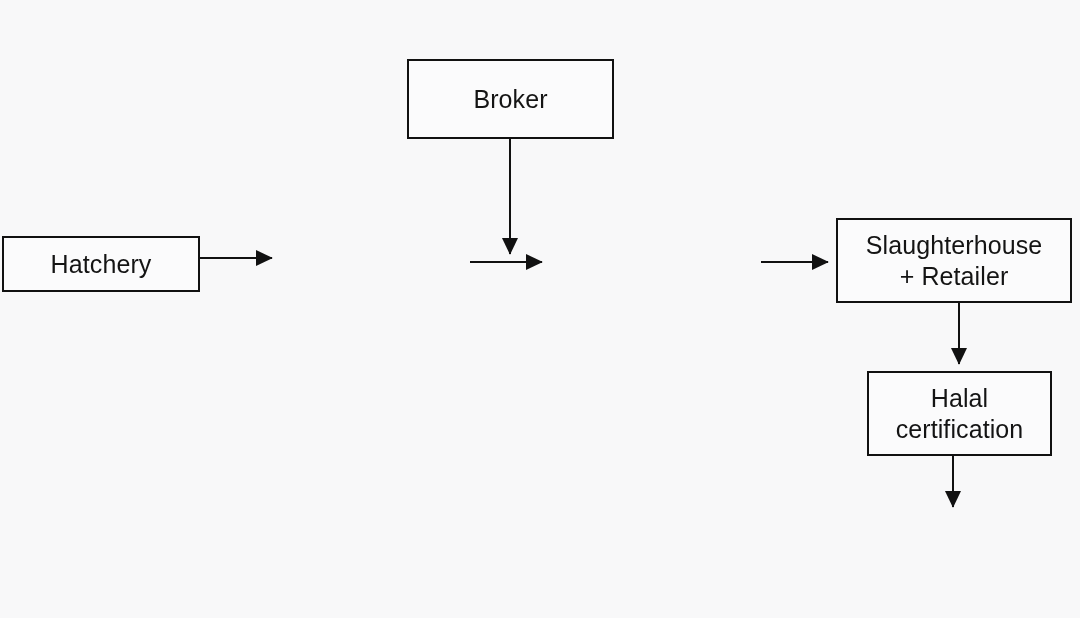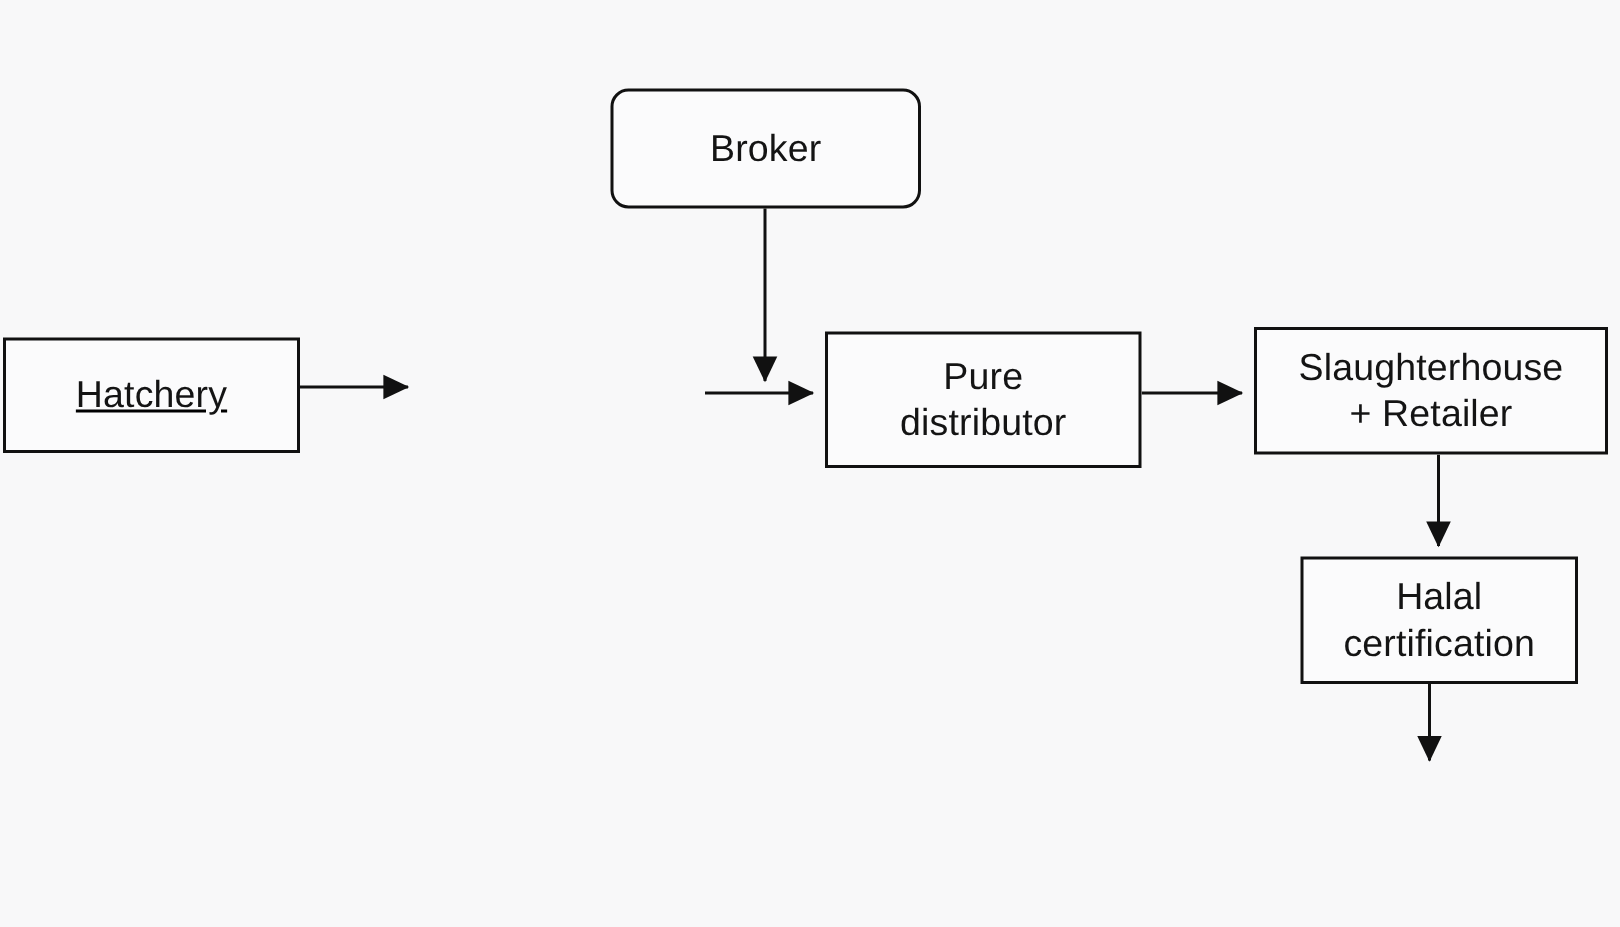--- a/index.html
+++ b/index.html
@@ -73,33 +73,29 @@
 
     <g>
       <line x1="959" y1="303" x2="959" y2="364" stroke="#111111" stroke-width="2" marker-end="url(#arrowhead)"></line>
     </g>
 
     <g>
       <line x1="953" y1="456" x2="953" y2="507" stroke="#111111" stroke-width="2" marker-end="url(#arrowhead)"></line>
     </g>
   </svg>
 
-  <div class="node-box" style="left: 2px; top: 225px; width: 198px; height: 77px; border-color: rgb(17, 17, 17); text-decoration: underline;">
+  <div class="node-box" style="left: 2px; top: 236px; width: 198px; height: 56px; border-color: rgb(17, 17, 17);">
     <span class="node-label" style="color: rgb(20, 20, 20);">Hatchery</span>
   </div>
 
 
-  <div class="node-box" style="left: 407px; top: 59px; width: 207px; height: 80px; border-color: rgb(17, 17, 17); border-radius: 12px;">
+  <div class="node-box" style="left: 407px; top: 59px; width: 207px; height: 80px; border-color: rgb(17, 17, 17);">
     <span class="node-label" style="color: rgb(20, 20, 20);">Broker</span>
   </div>
 
-  <div class="node-box" style="left: 550px; top: 221px; width: 211px; height: 91px; border-color: rgb(17, 17, 17);">
-    <span class="node-label" style="color: rgb(20, 20, 20);">Pure
-distributor</span>
-  </div>
 
   <div class="node-box" style="left: 836px; top: 218px; width: 236px; height: 85px; border-color: rgb(17, 17, 17);">
     <span class="node-label" style="color: rgb(20, 20, 20);">Slaughterhouse
 + Retailer</span>
   </div>
 
   <div class="node-box" style="left: 867px; top: 371px; width: 185px; height: 85px; border-color: rgb(17, 17, 17);">
     <span class="node-label" style="color: rgb(20, 20, 20);">Halal
 certification</span>
   </div>

